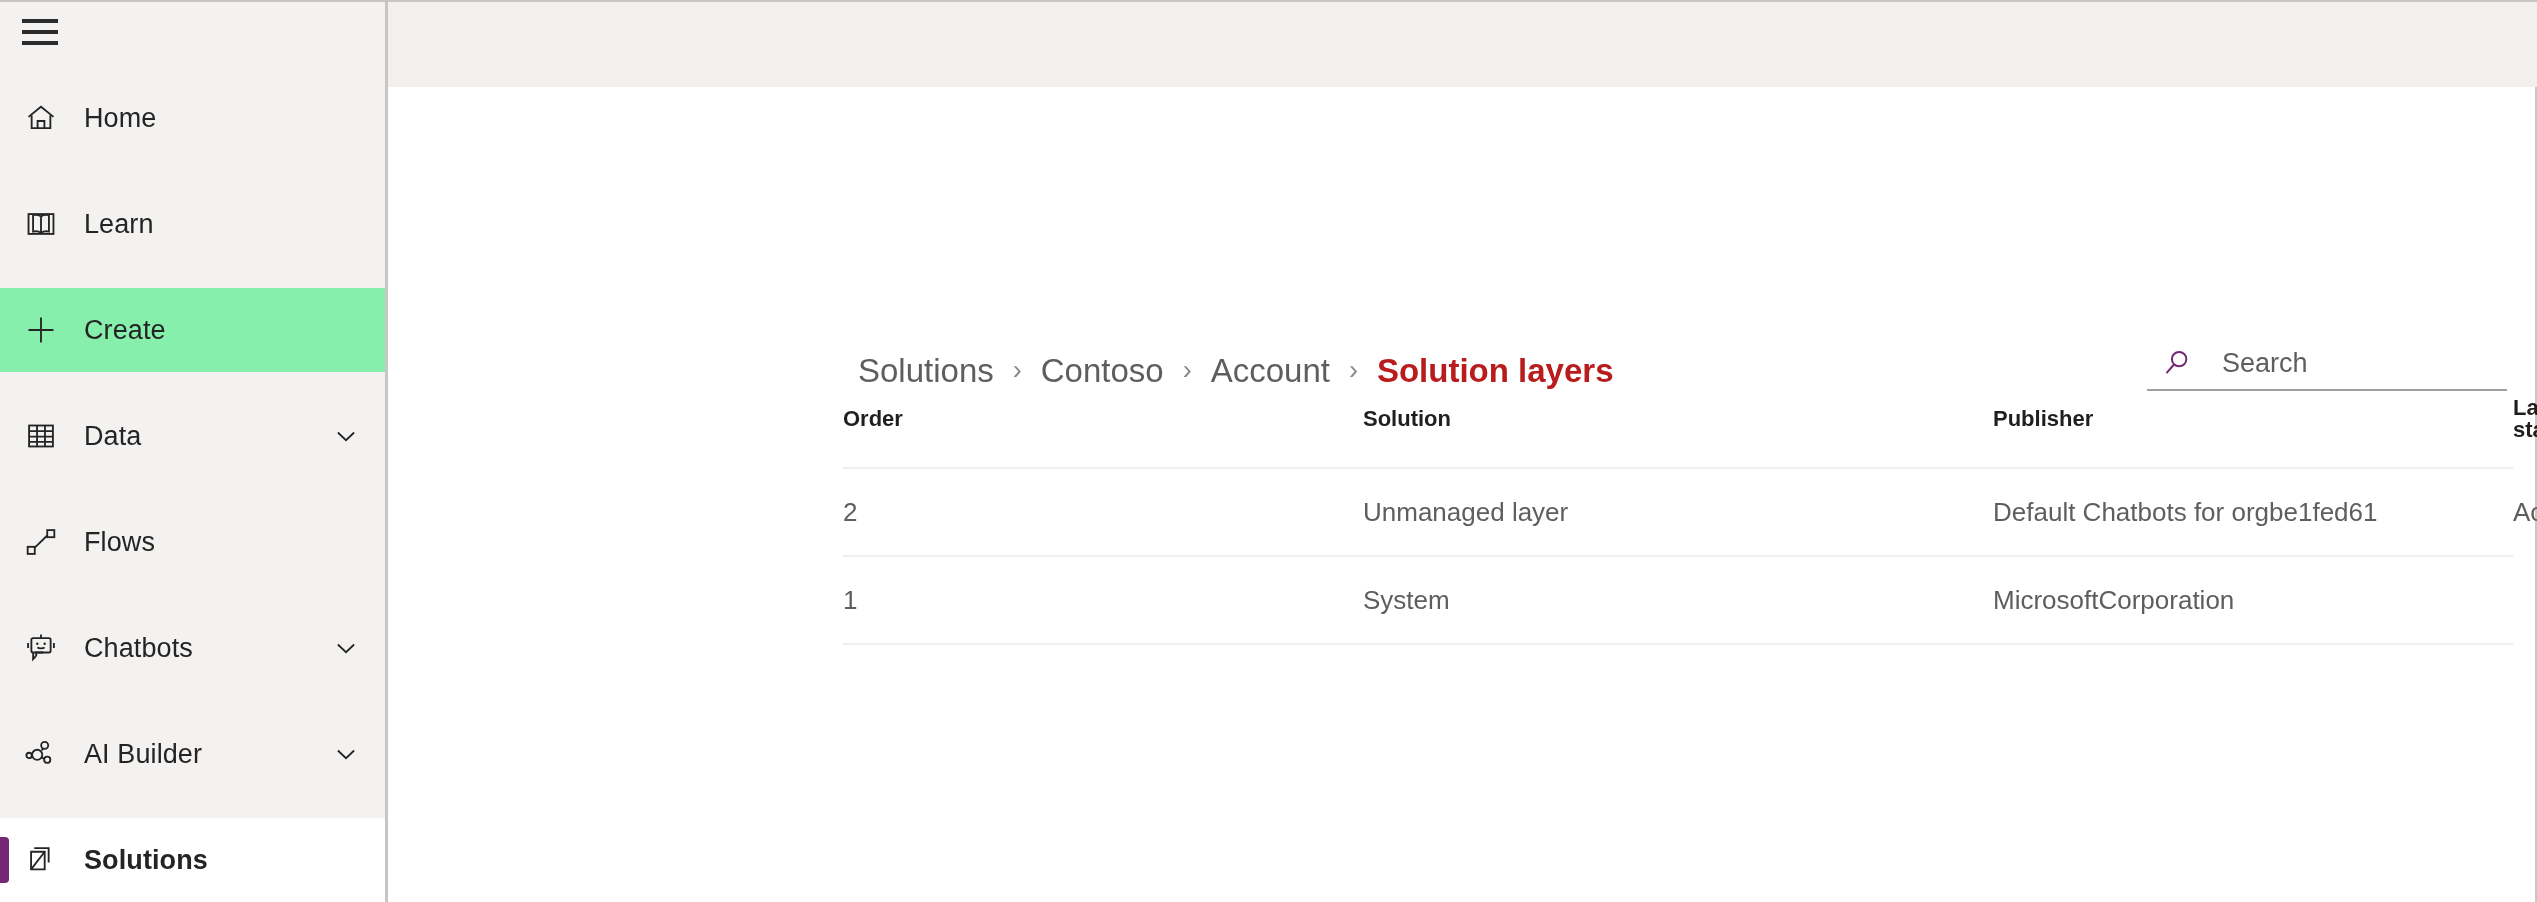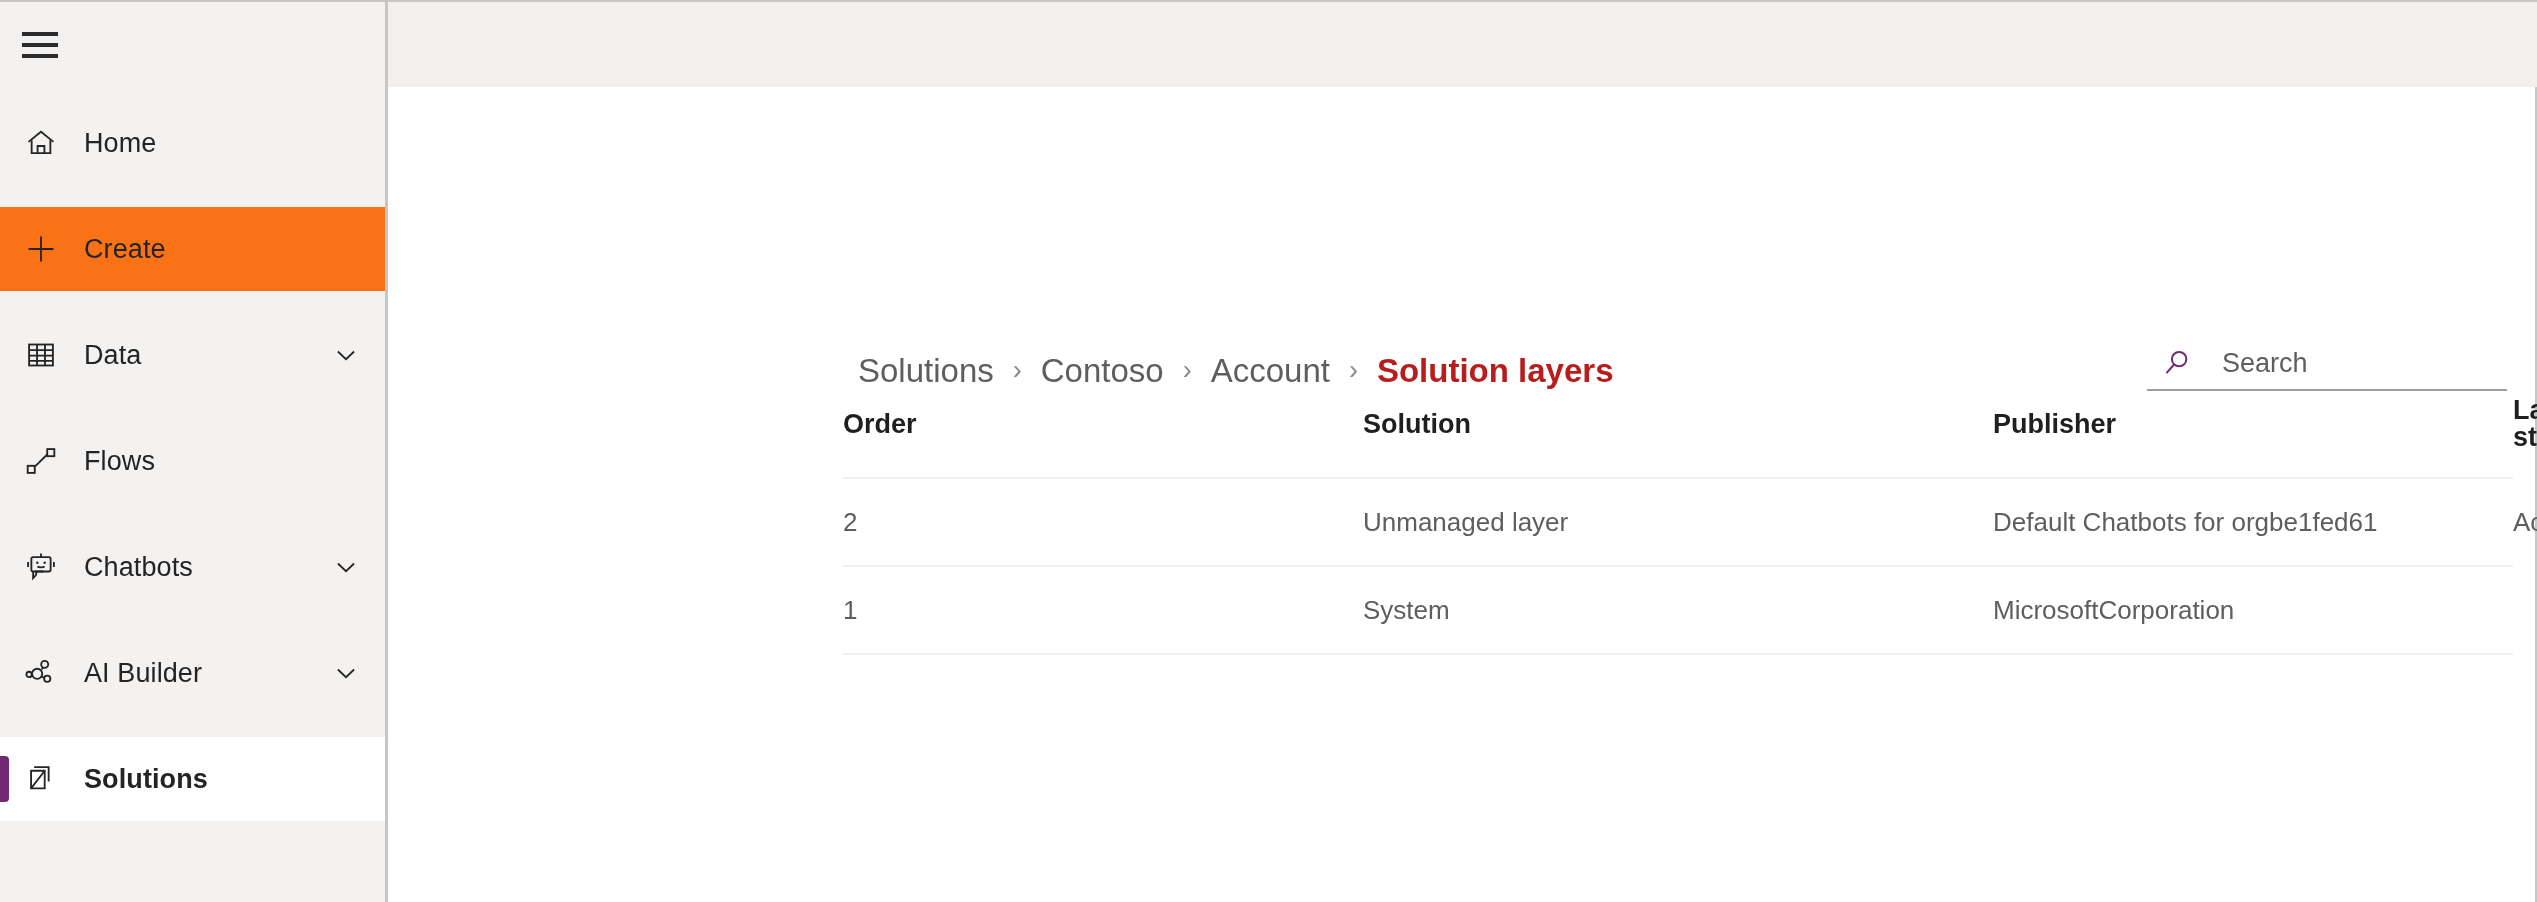--- a/index.html
+++ b/index.html
@@ -94,21 +94,21 @@
     margin-left: 16px;
     white-space: nowrap;
   }
   .nav-item .chevron {
     margin-left: auto;
     display: flex;
     align-items: center;
     color: #242424;
   }
   .nav-item.hovered {
-    background: #f97316;
+    background: #86efac;
   }
   .nav-item.active {
     background: #ffffff;
   }
   .nav-item.active .nav-label {
     font-weight: bold;
   }
   .nav-item .active-bar {
     display: none;
   }
@@ -228,21 +228,21 @@
     padding-right: 28px;
     box-sizing: border-box;
   }
   table.layers {
     width: 100%;
     border-collapse: collapse;
     table-layout: fixed;
   }
   table.layers th {
     text-align: left;
-    font-size: 27px;
+    font-size: 22px;
     font-weight: bold;
     color: #201f1e;
     padding: 0 0 26px 0;
     line-height: 1;
   }
   table.layers td {
     text-align: left;
     font-size: 26px;
     color: #605e5c;
     height: 86px;
@@ -280,20 +280,32 @@
         <span class="nav-icon">
           <svg width="34" height="34" viewBox="0 0 24 24" fill="none" stroke="currentColor" stroke-width="1.3">
             <path d="M3.2 11.2 12 4l8.8 7.2"></path>
             <path d="M5.4 10v9.2h13.2V10"></path>
             <path d="M9.6 19.2v-5.1h4.8v5.1"></path>
           </svg>
         </span>
         <span class="nav-label">Home</span>
       </div>
 
+      <div class="nav-item">
+
+        <span class="nav-icon">
+          <svg width="34" height="34" viewBox="0 0 24 24" fill="none" stroke="currentColor" stroke-width="1.3">
+            <rect x="3.2" y="5" width="17.6" height="14"></rect>
+            <path d="M12 6.6v11.8"></path>
+            <path d="M12 6.6c-1.6-1-4-1.2-5.6-.8v11.6c1.6-.4 4-.2 5.6.8"></path>
+            <path d="M12 6.6c1.6-1 4-1.2 5.6-.8v11.6c-1.6-.4-4-.2-5.6.8"></path>
+          </svg>
+        </span>
+        <span class="nav-label">Learn</span>
+      </div>
 
 
       <div class="nav-item hovered">
 
         <span class="nav-icon">
           <svg width="34" height="34" viewBox="0 0 24 24" fill="none" stroke="currentColor" stroke-width="1.3">
             <path d="M12 3.2v17.6M3.2 12h17.6"></path>
           </svg>
         </span>
         <span class="nav-label">Create</span>

